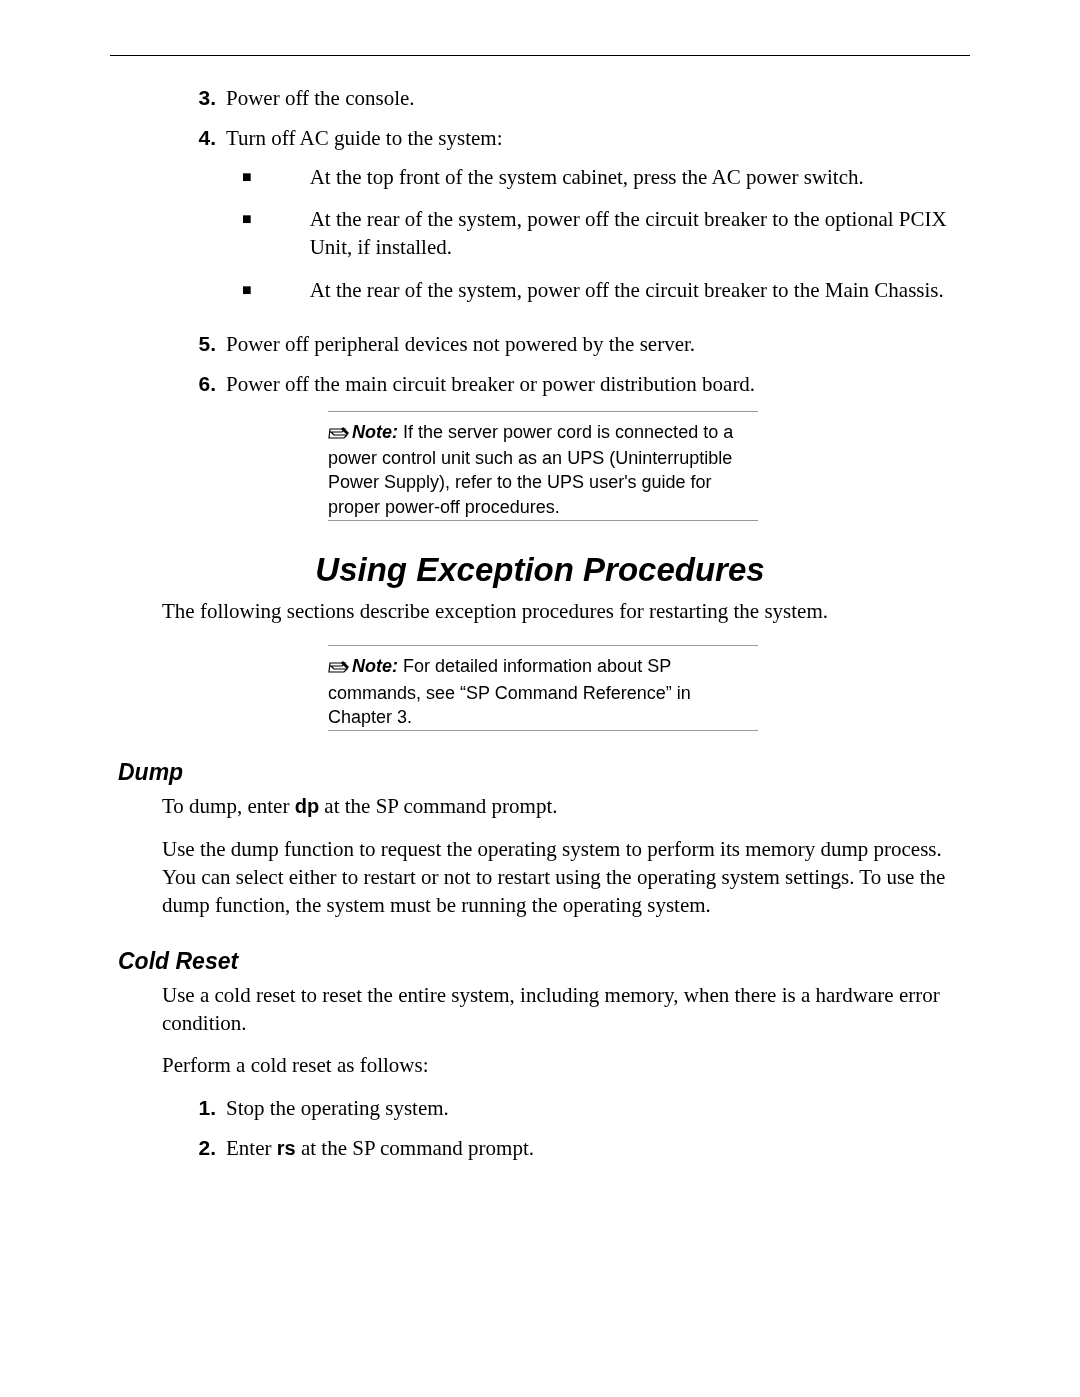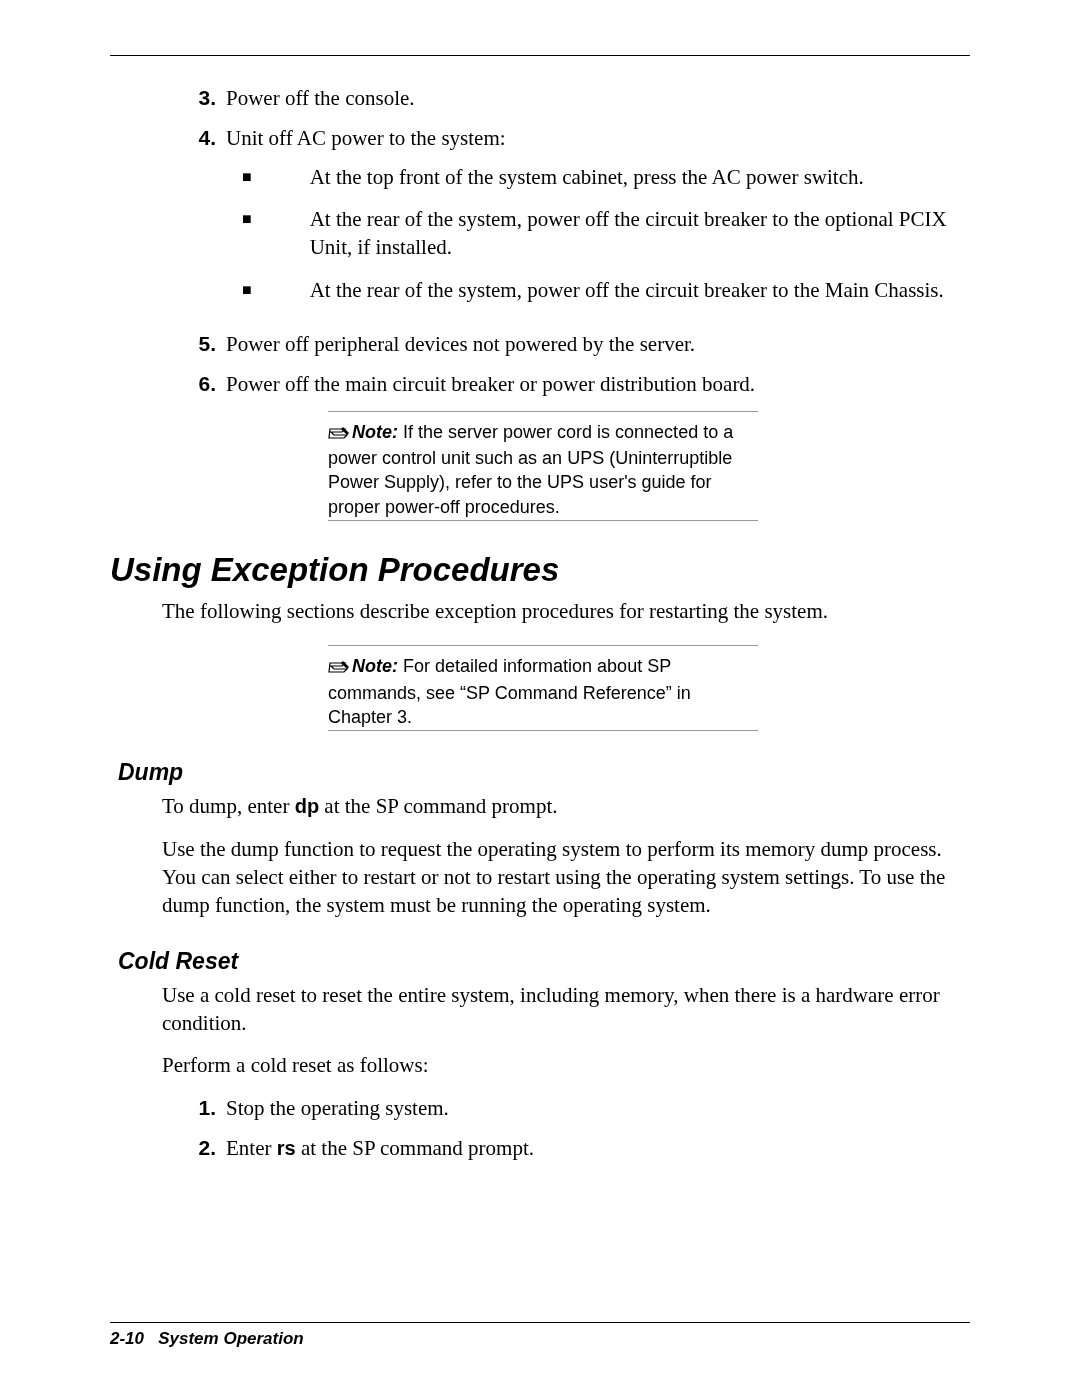--- a/index.html
+++ b/index.html
@@ -86,20 +86,21 @@
     font-style: italic;
   }
 
   h1.section {
     font-family: Arial, Helvetica, sans-serif;
     font-weight: bold;
     font-style: italic;
     font-size: 33px;
     color: #000;
     margin: 30px 0 8px 0;
+    text-align: center;
   }
   h2.subsection {
     font-family: Arial, Helvetica, sans-serif;
     font-weight: bold;
     font-style: italic;
     font-size: 23px;
     color: #000;
     margin: 28px 0 6px 8px;
   }
   .para {
@@ -135,21 +136,21 @@
 
   <div class="content">
     <ol class="main-list">
       <li>
         <span class="num">3.</span>
         <span class="txt">Power off the console.</span>
       </li>
       <li>
         <span class="num">4.</span>
         <span class="txt">
-          <span>Unit off AC power to the system:</span>
+          <span>Turn off AC guide to the system:</span>
           <ul class="sub-list">
             <li>
               <span class="bullet">■</span>
               <span class="txt">At the top front of the system cabinet, press the AC power switch.</span>
             </li>
             <li>
               <span class="bullet">■</span>
               <span class="txt">At the rear of the system, power off the circuit breaker to the optional PCIX Unit, if installed.</span>
             </li>
             <li>
@@ -211,19 +212,13 @@
       </li>
       <li>
         <span class="num">2.</span>
         <span class="txt">
           <span>Enter </span><span class="cmd">rs</span><span> at the SP command prompt.</span>
         </span>
       </li>
     </ol>
   </div>
 
-  <div class="footer">
-    <div class="footer-rule"></div>
-    <div class="footer-text">
-      <span>2-10</span>&nbsp;&nbsp;&nbsp;<span>System Operation</span>
-    </div>
-  </div>
 </div>
 
 </body></html>

